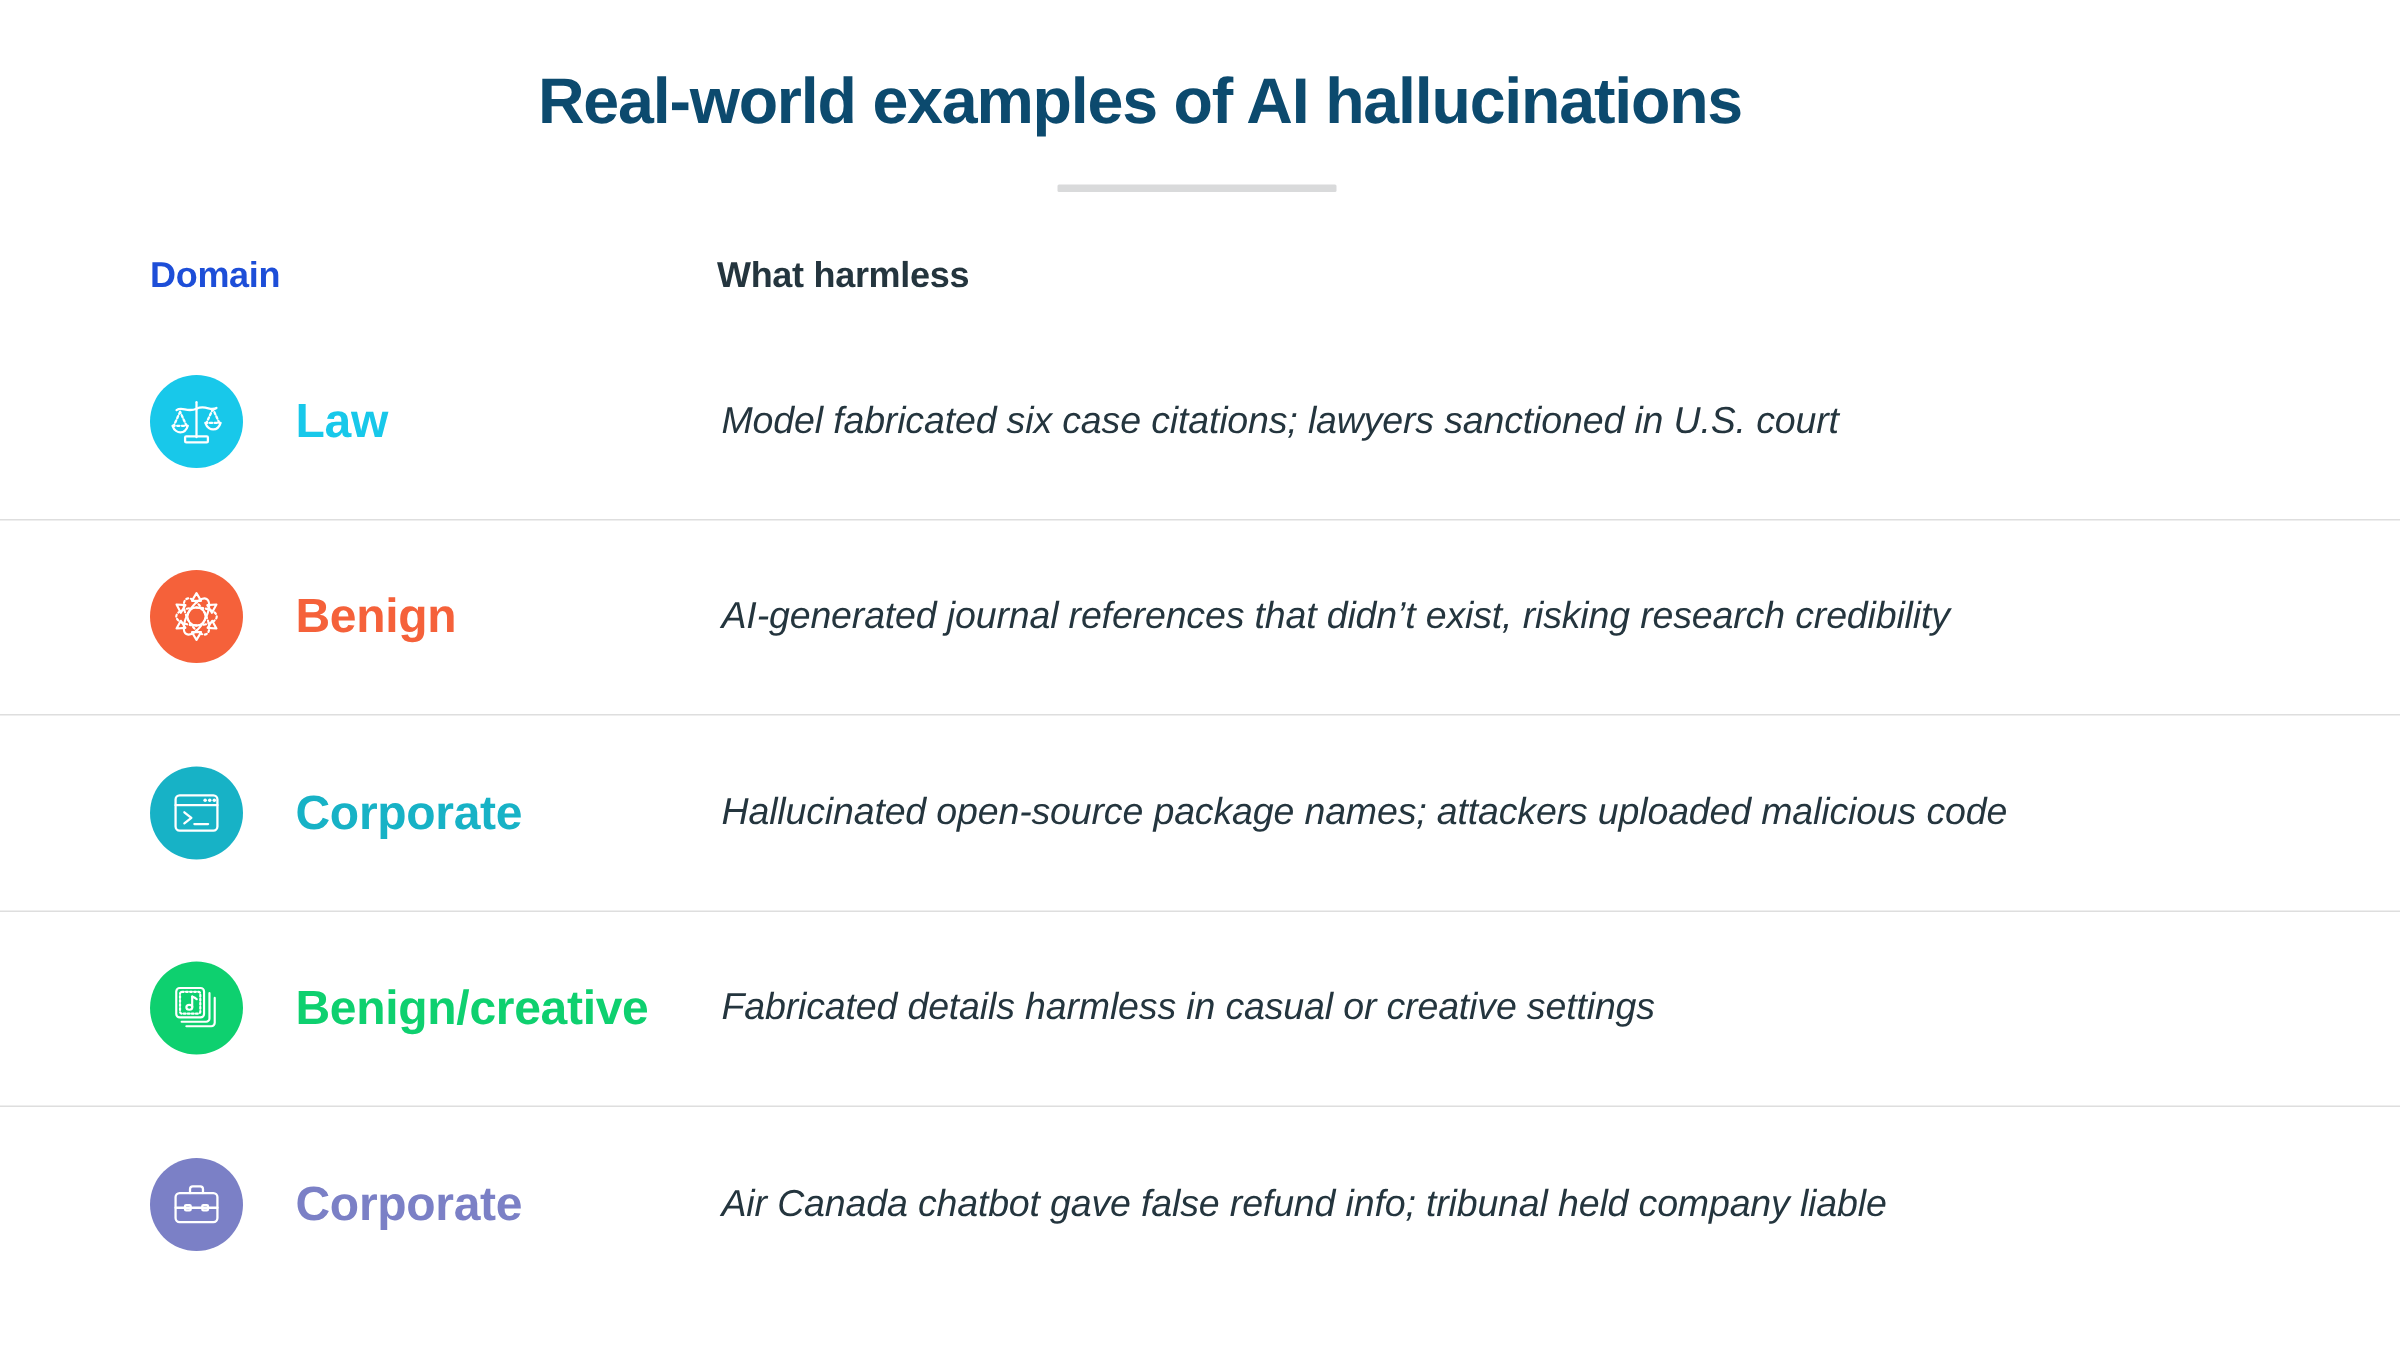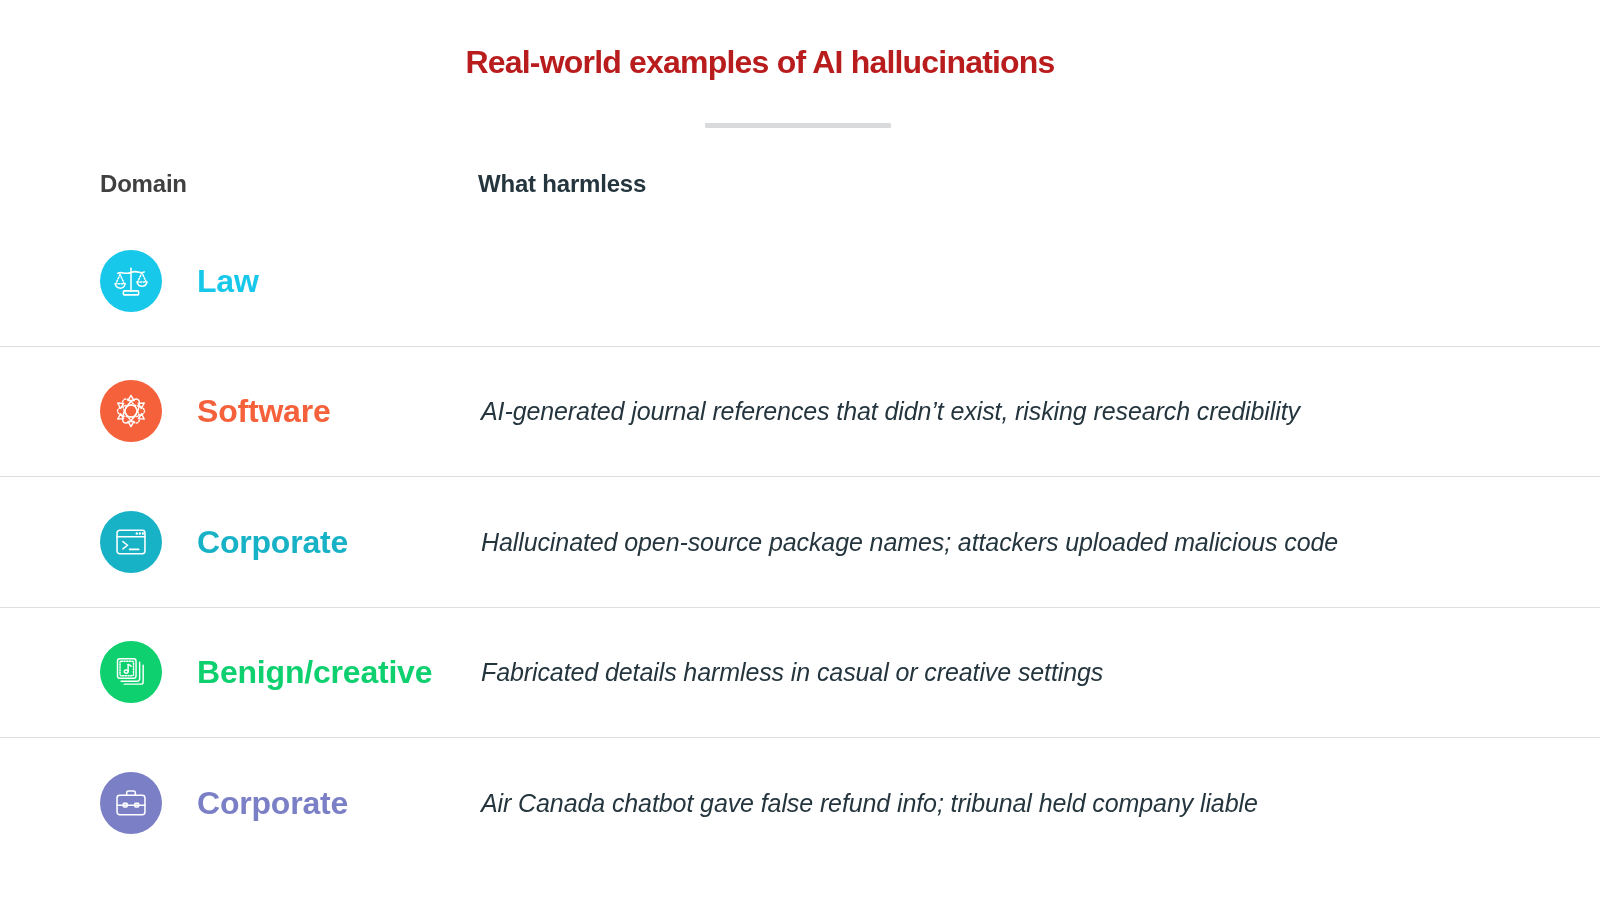--- a/index.html
+++ b/index.html
@@ -21,24 +21,24 @@
     background: #ffffff;
   }
 
   
   .title {
     position: absolute;
     top: 44px;
     left: 0;
     width: 1520px;
     text-align: center;
-    font-size: 32px;
+    font-size: 43px;
     font-weight: 700;
     letter-spacing: -0.8px;
-    color: #b91c1c;
+    color: #0c4a6e;
     line-height: 1.15;
     white-space: nowrap;
   }
   .title-rule {
     position: absolute;
     top: 123px;
     left: 705px;
     width: 186px;
     height: 5px;
     background: #d9dadb;
@@ -55,21 +55,21 @@
   .head-row {
     position: relative;
     height: 52px;
   }
   .head-domain {
     position: absolute;
     left: 100px;
     top: 6px;
     font-size: 24px;
     font-weight: 700;
-    color: #404040;
+    color: #1d4ed8;
     letter-spacing: -0.2px;
   }
   .head-what {
     position: absolute;
     left: 478px;
     top: 6px;
     font-size: 24px;
     font-weight: 700;
     color: #24353e;
     letter-spacing: -0.2px;
@@ -141,38 +141,39 @@
           <line x1="20" y1="6.5" x2="20" y2="31"></line>
           <path d="M6 12 C10 9.2, 13.5 14, 20 11 C26.5 8, 30 13.2, 34 10.5"></path>
           <path d="M8.5 13.2 L4 23 L13 23 Z" fill="none" stroke-dasharray="1.6 1.7"></path>
           <path d="M31.5 11.2 L27 21 L36 21 Z" fill="none" stroke-dasharray="1.6 1.7"></path>
           <path d="M3.2 23 C4.3 26.4, 7 27.6, 8.7 27.6 C10.4 27.6, 12.9 26.4, 13.9 23"></path>
           <path d="M26.2 21 C27.3 24.4, 30 25.6, 31.7 25.6 C33.4 25.6, 35.9 24.4, 36.9 21"></path>
           <rect x="12" y="30.4" width="16" height="4.2" rx="0.8"></rect>
         </svg>
       </div>
       <div class="domain-label" style="color:#18c8ea">Law</div>
+      <div class="desc">Model fabricated six case citations; lawyers sanctioned in U.S. court</div>
     </div>
 
     <div class="row">
       <div class="icon-wrap" style="background:#f5613a">
         <svg width="38" height="38" viewBox="0 0 40 40" fill="none" stroke="#ffffff" stroke-width="1.5" stroke-linecap="round" stroke-linejoin="round">
           <circle cx="20" cy="20" r="6.4"></circle>
           <ellipse cx="20" cy="20" rx="14.2" ry="6.2" transform="rotate(0 20 20)" stroke-dasharray="1.5 1.8"></ellipse>
           <ellipse cx="20" cy="20" rx="14.2" ry="6.2" transform="rotate(60 20 20)" stroke-dasharray="1.5 1.8"></ellipse>
           <ellipse cx="20" cy="20" rx="14.2" ry="6.2" transform="rotate(120 20 20)"></ellipse>
           <path d="M20 3.6 L23.2 9 L16.8 9 Z"></path>
           <path d="M6 11.6 L12.2 12 L9 17.4 Z"></path>
           <path d="M34 11.6 L30.8 17.4 L27.6 12 Z"></path>
           <path d="M6 28.4 L9 23 L12.2 28 Z"></path>
           <path d="M34 28.4 L27.8 28 L31 23 Z"></path>
           <path d="M20 36.4 L16.8 31 L23.2 31 Z"></path>
         </svg>
       </div>
-      <div class="domain-label" style="color:#f5613a">Software</div>
+      <div class="domain-label" style="color:#f5613a">Benign</div>
       <div class="desc">AI-generated journal references that didn’t exist, risking research credibility</div>
     </div>
 
     <div class="row">
       <div class="icon-wrap" style="background:#17b2c6">
         <svg width="36" height="36" viewBox="0 0 40 40" fill="none" stroke="#ffffff" stroke-width="1.7" stroke-linecap="round" stroke-linejoin="round">
           <rect x="4.5" y="7" width="31" height="26" rx="3"></rect>
           <line x1="4.5" y1="14.2" x2="35.5" y2="14.2"></line>
           <line x1="26.4" y1="10.6" x2="26.4" y2="10.6" stroke-width="2.6"></line>
           <line x1="29.8" y1="10.6" x2="29.8" y2="10.6" stroke-width="2.6"></line>

